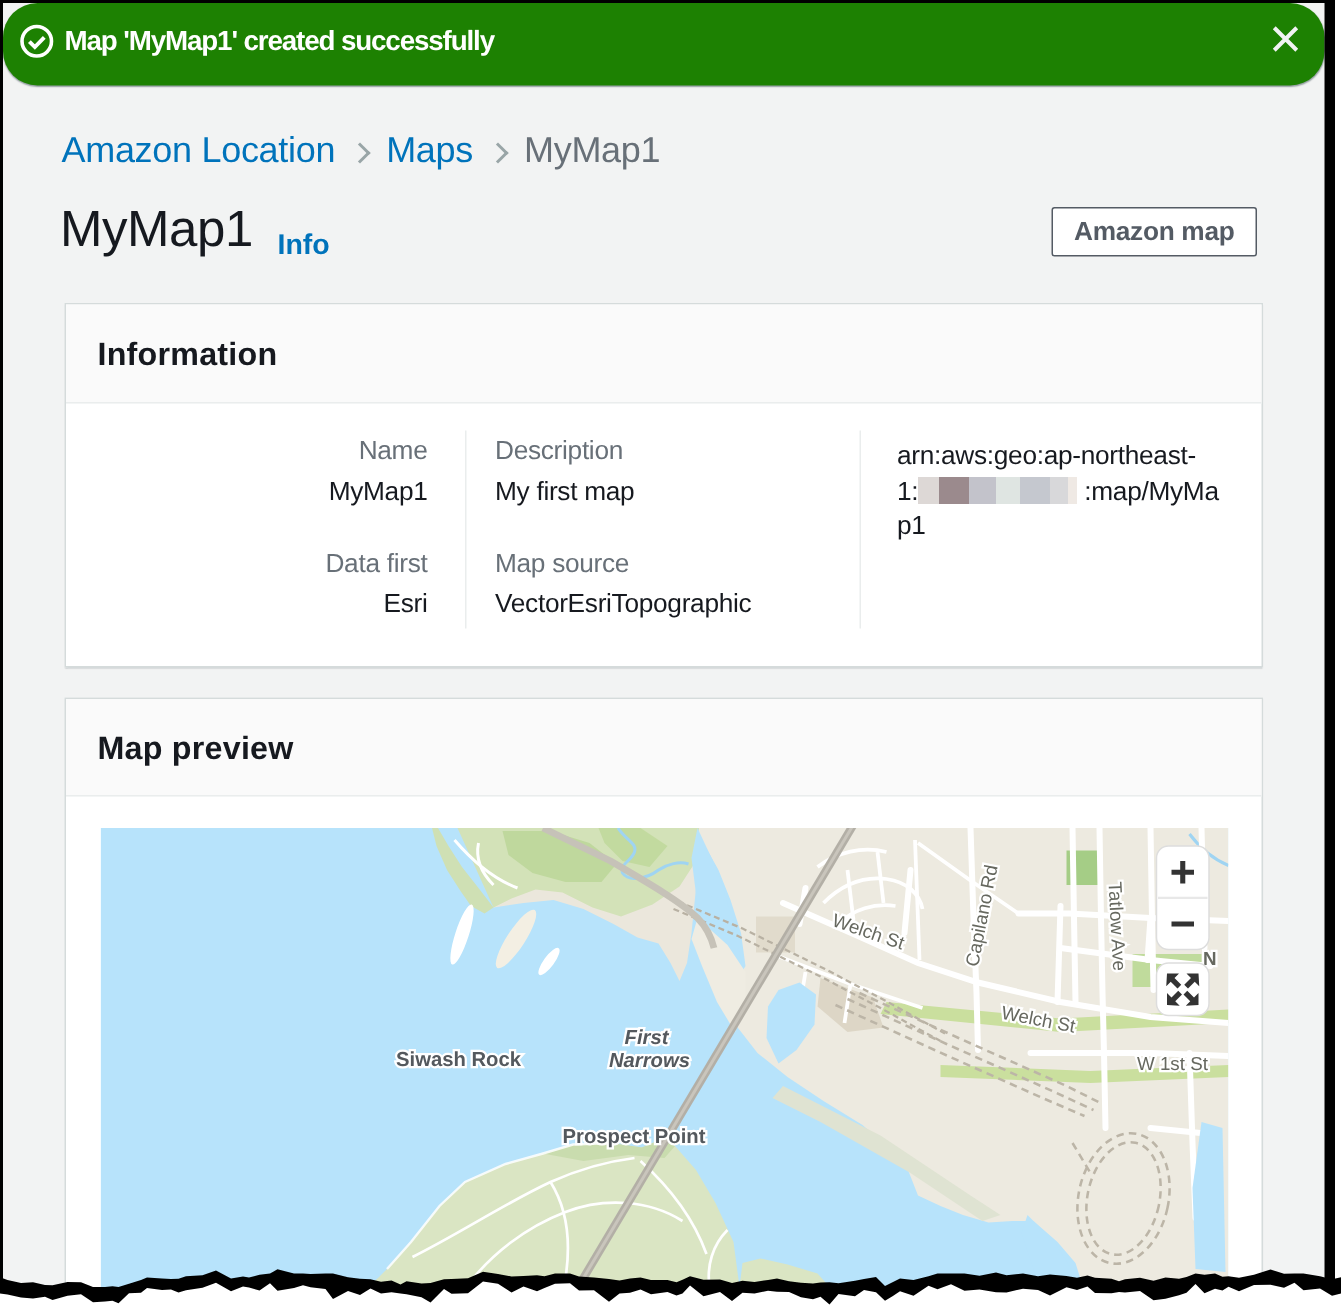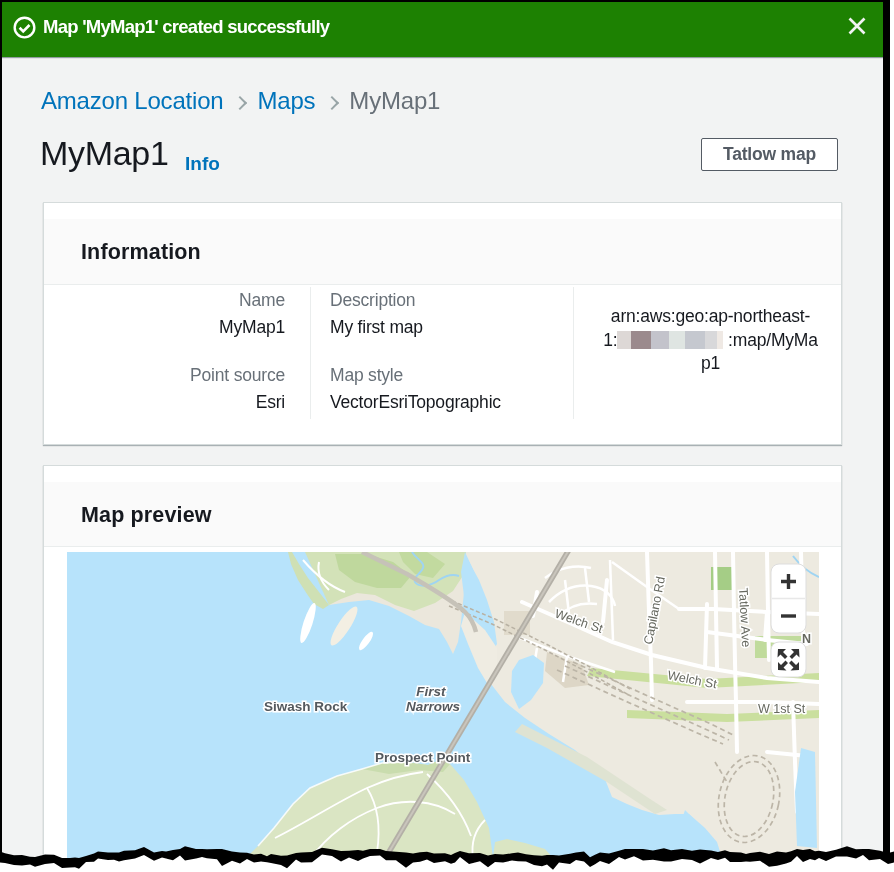--- a/index.html
+++ b/index.html
@@ -1,46 +1,46 @@
 <!DOCTYPE html>
 <html><head>
 <meta charset="utf-8">
 <style>
   html,body{margin:0;padding:0;}
   body{width:894px;height:872px;background:#ffffff;position:relative;overflow:hidden;
        font-family:"Liberation Sans",sans-serif;}
   #page{position:absolute;left:2px;top:2px;width:881px;height:866px;background:#f2f3f3;}
   #flash{position:absolute;left:0;top:0;width:100%;height:55px;background:#1d8102;
-         box-shadow:0 1px 1px rgba(0,28,36,.4);}
+         box-shadow:0 1px 1px rgba(0,28,36,.4);border-radius:23px;}
   #flash .msg{position:absolute;left:41px;top:15px;color:#ffffff;font-size:18.5px;
               font-weight:bold;letter-spacing:-0.75px;line-height:19px;}
   #crumbs{position:absolute;left:39px;top:85px;font-size:24px;letter-spacing:-0.2px;color:#687078;}
   #crumbs a{color:#0073bb;text-decoration:none;}
   #crumbs .sep{display:inline-block;width:8px;height:8px;border-top:2.4px solid #99a5a7;
     border-right:2.4px solid #99a5a7;transform:rotate(45deg);margin:0 12px 1px 12px;}
   #title{position:absolute;left:38px;top:132px;font-size:34px;color:#16191f;letter-spacing:-0.3px;}
   #info-link{position:absolute;left:183px;top:151px;font-size:19px;font-weight:bold;color:#0073bb;}
   #delbtn{position:absolute;left:699px;top:136px;width:135px;height:31px;background:#fff;
           border:1px solid #545b64;border-radius:2px;color:#545b64;font-weight:bold;
           font-size:17.5px;letter-spacing:-0.2px;text-align:center;line-height:31px;}
   .card{position:absolute;left:41px;width:799px;background:#fff;border:1px solid #d5dbdb;
         box-shadow:0 1px 1px rgba(0,28,36,.3);box-sizing:border-box;}
   .card .hdr{background:#fafafa;border-bottom:1px solid #eaeded;}
-  .card .hdr h2{margin:16px;padding:20.5px 0 0 21px;font-size:21.5px;color:#16191f;letter-spacing:0.15px;}
+  .card .hdr h2{margin:0;padding:20.5px 0 0 21px;font-size:21.5px;color:#16191f;letter-spacing:0.15px;}
   #card-info{top:200px;height:243px;}
   #card-info .hdr{height:66px;box-sizing:border-box;}
   #card-map{top:463px;height:420px;}
   #card-map .hdr{height:65px;box-sizing:border-box;}
   .cols{position:absolute;top:67px;left:0;right:0;bottom:0;}
   .vline{position:absolute;top:17px;width:1px;height:132px;background:#eaeded;}
   .col{position:absolute;top:0;}
   .lbl{color:#687078;font-size:17.5px;line-height:27px;letter-spacing:-0.2px;}
   .val{color:#16191f;font-size:17.5px;line-height:27px;letter-spacing:-0.2px;}
   .pair{margin-bottom:21px;}
-  #arnval{line-height:23.5px;margin-top:18px;text-align:center;}
+  #arnval{line-height:23.5px;margin-top:5px;}
   #redact{display:inline-block;width:106px;height:18px;vertical-align:-3px;
      background:linear-gradient(90deg,#ddd8d6 0 14px,#9b8a8d 14px 34px,#c3c3cb 34px 52px,
      #dfe5e2 52px 68px,#c5c8cf 68px 88px,#d8d8da 88px 100px,#efe9e4 100px 106px);}
   #mapbox{position:absolute;left:23px;top:86px;width:752px;height:310px;overflow:hidden;}
 </style>
 </head>
 <body>
 <div id="page">
   <div id="flash">
     <svg width="23" height="23" viewBox="0 0 22 22" style="position:absolute;left:10.5px;top:14px;">
@@ -48,46 +48,46 @@
       <path d="M6.3 11.2 L9.8 14.7 L15.8 8.6" fill="none" stroke="#fff" stroke-width="2.5"></path>
     </svg>
     <span class="msg">Map 'MyMap1' created successfully</span>
     <svg width="20" height="20" viewBox="0 0 20 20" style="position:absolute;left:845px;top:14px;">
       <path d="M2.5 2.5 L17.5 17.5 M17.5 2.5 L2.5 17.5" stroke="#f1f3f3" stroke-width="2.7"></path>
     </svg>
   </div>
   <div id="crumbs"><a>Amazon Location</a><span class="sep"></span><a>Maps</a><span class="sep"></span><span>MyMap1</span></div>
   <div id="title">MyMap1</div>
   <div id="info-link">Info</div>
-  <div id="delbtn">Tatlow map</div>
+  <div id="delbtn">Amazon map</div>
 
   <div class="card" id="card-info">
     <div class="hdr">
         <h2>Information</h2>
       </div>
     <div class="cols">
       <div class="vline" style="left:266px;"></div>
       <div class="vline" style="left:529px;"></div>
       <div class="col" style="left:21px;top:17px;width:220px;text-align:right;">
         <div class="pair">
             <div class="lbl">Name</div>
             <div class="val">MyMap1</div>
           </div>
         <div class="pair">
-            <div class="lbl">Point source</div>
+            <div class="lbl">Data first</div>
             <div class="val">Esri</div>
           </div>
       </div>
       <div class="col" style="left:286px;top:17px;width:220px;">
         <div class="pair">
             <div class="lbl">Description</div>
             <div class="val">My first map</div>
           </div>
         <div class="pair">
-            <div class="lbl">Map style</div>
+            <div class="lbl">Map source</div>
             <div class="val">VectorEsriTopographic</div>
           </div>
       </div>
       <div class="col" style="left:554px;top:17px;width:225px;">
         <div class="val" id="arnval">arn:aws:geo:ap-northeast-<br>1:<span id="redact"></span> :map/MyMa<br>p1</div>
       </div>
     </div>
   </div>
 
   <div class="card" id="card-map">

